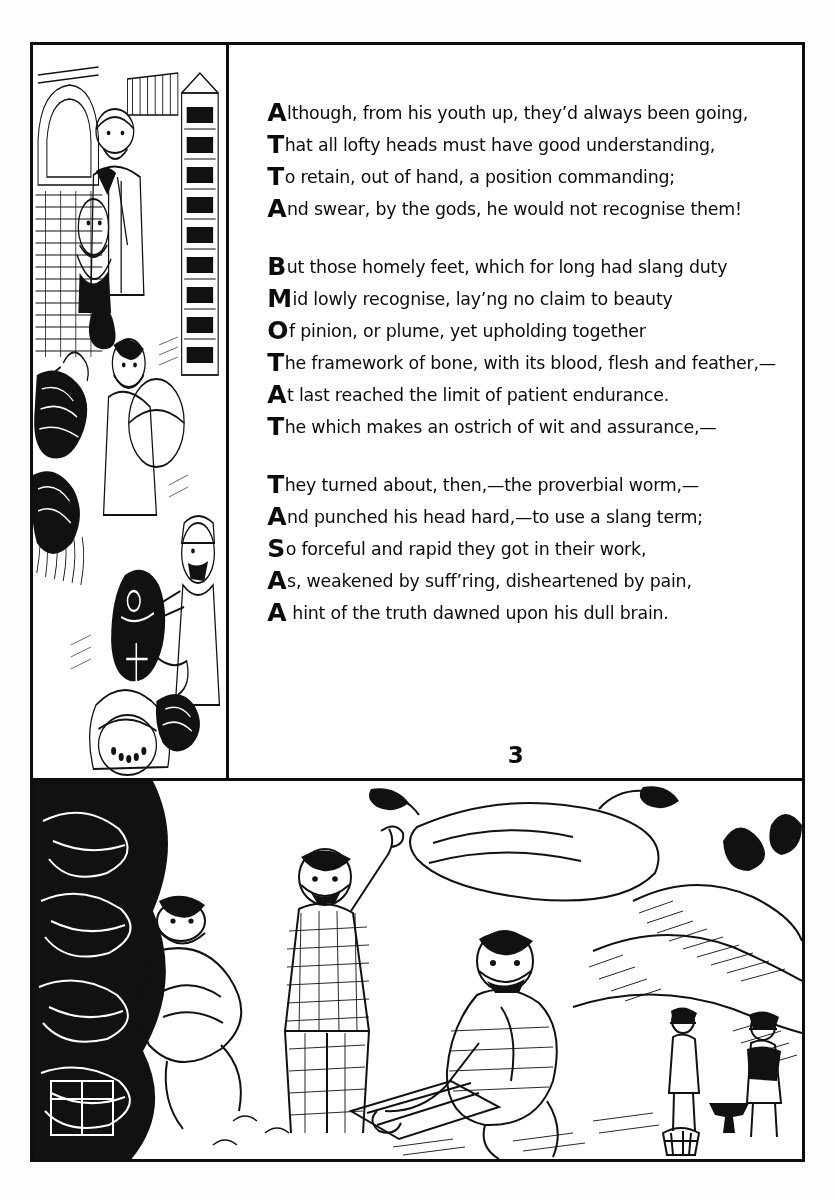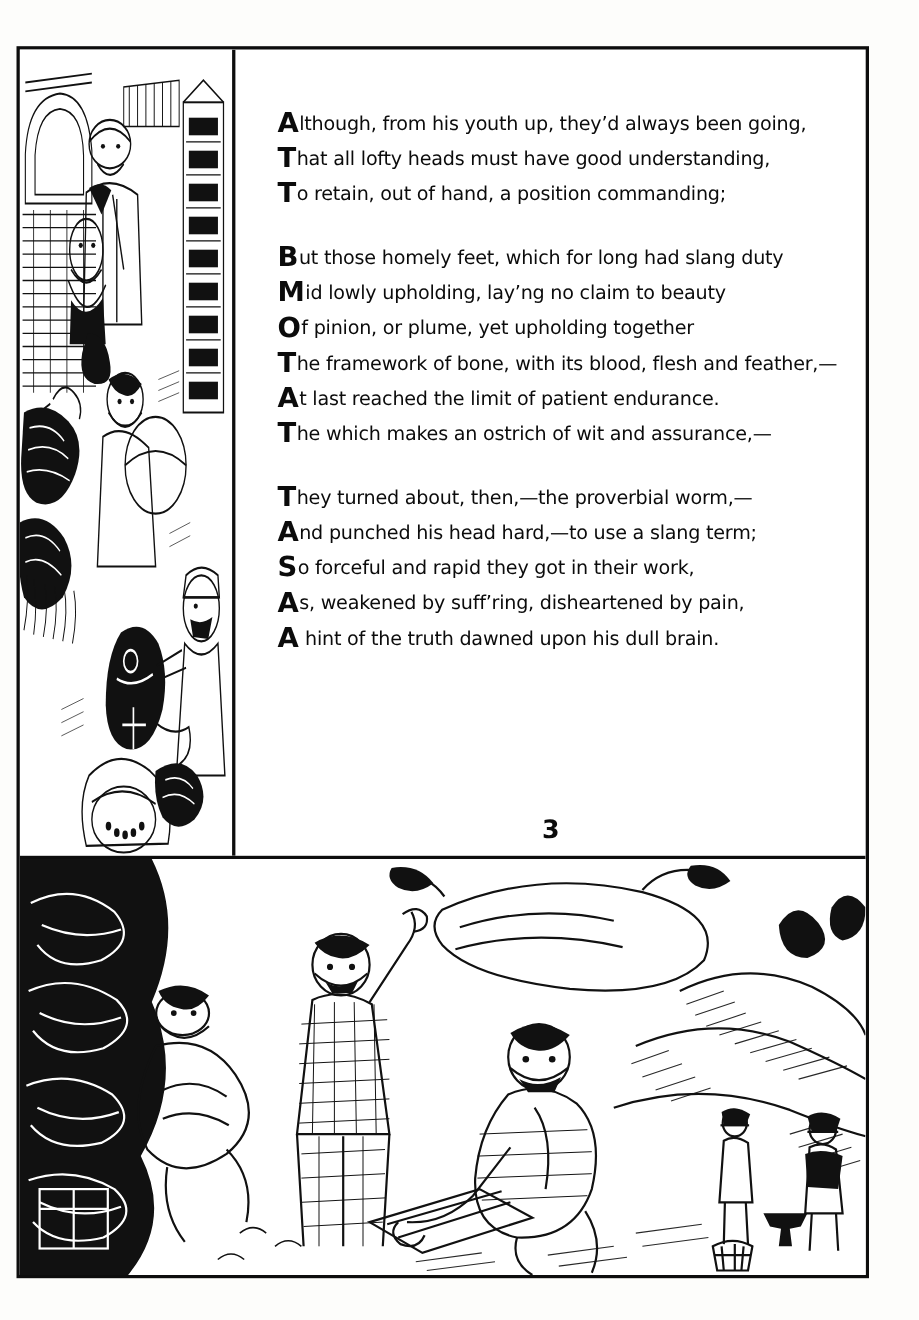--- a/index.html
+++ b/index.html
@@ -18,21 +18,21 @@
     position: relative;
     width: 835px;
     height: 1200px;
     background: #fdfdfb;
     box-sizing: border-box;
   }
 
   
   .plate {
     position: absolute;
-    left: 15px;
+    left: 30px;
     top: 42px;
     width: 775px;
     height: 1120px;
     border: 3px solid #0d0d0d;
     box-sizing: border-box;
     background: #ffffff;
     overflow: hidden;
   }
 
   
@@ -269,25 +269,26 @@
           </g>
         </svg>
       </div>
 
       <div class="poem">
 
         <div class="stanza">
           <div class="line"><span class="dropcap">A</span><span>lthough, from his youth up, they’d always been going,</span></div>
           <div class="line"><span class="dropcap">T</span><span>hat all lofty heads must have good understanding,</span></div>
           <div class="line"><span class="dropcap">T</span><span>o retain, out of hand, a position commanding;</span></div>
+          <div class="line"><span class="dropcap">A</span><span>nd swear, by the gods, he would not recognise them!</span></div>
         </div>
 
         <div class="stanza">
           <div class="line"><span class="dropcap">B</span><span>ut those homely feet, which for long had slang duty</span></div>
-          <div class="line"><span class="dropcap">M</span><span>id lowly upholding, lay’ng no claim to beauty</span></div>
+          <div class="line"><span class="dropcap">M</span><span>id lowly recognise, lay’ng no claim to beauty</span></div>
           <div class="line"><span class="dropcap">O</span><span>f pinion, or plume, yet upholding together</span></div>
           <div class="line"><span class="dropcap">T</span><span>he framework of bone, with its blood, flesh and feather,—</span></div>
           <div class="line"><span class="dropcap">A</span><span>t last reached the limit of patient endurance.</span></div>
           <div class="line"><span class="dropcap">T</span><span>he which makes an ostrich of wit and assurance,—</span></div>
         </div>
 
         <div class="stanza">
           <div class="line"><span class="dropcap">T</span><span>hey turned about, then,—the proverbial worm,—</span></div>
           <div class="line"><span class="dropcap">A</span><span>nd punched his head hard,—to use a slang term;</span></div>
           <div class="line"><span class="dropcap">S</span><span>o forceful and rapid they got in their work,</span></div>

